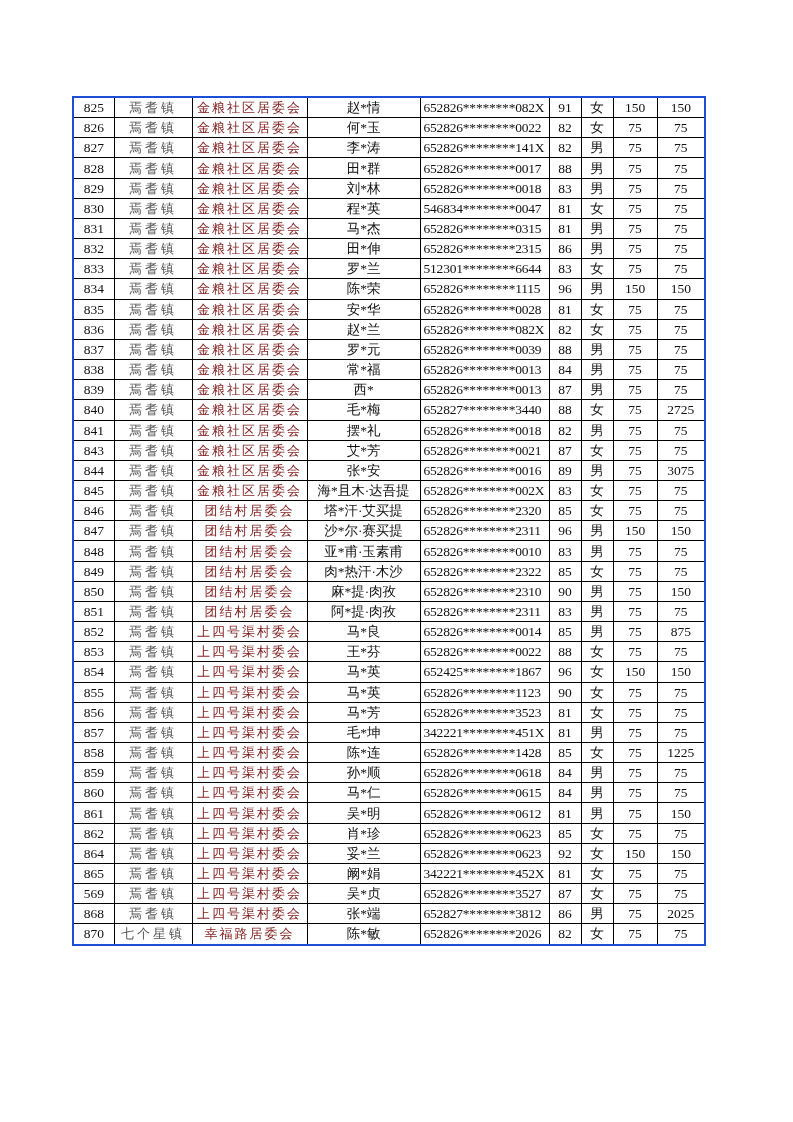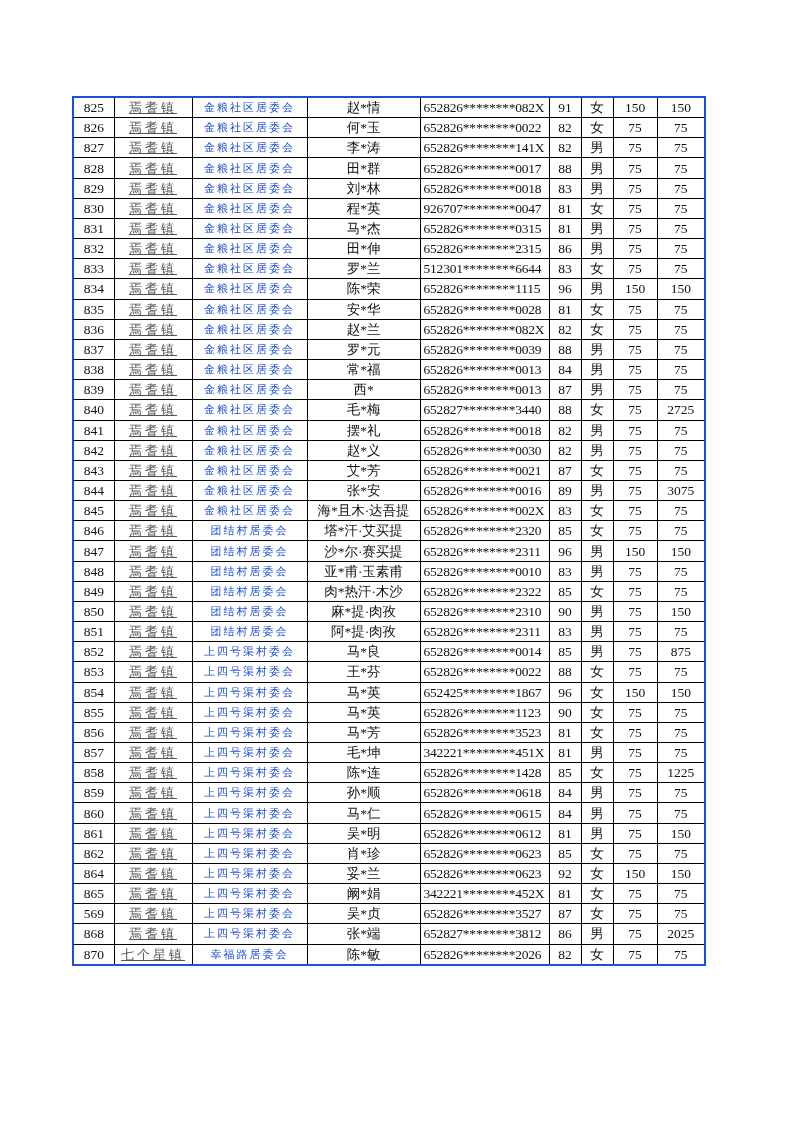--- a/index.html
+++ b/index.html
@@ -8,22 +8,22 @@
   table#roster {
     position: absolute; left: 72px; top: 96px;
     border-collapse: collapse; table-layout: fixed;
     border: 2px solid #1d4ed8;
   }
   #roster td {
     border: 1px solid #000; height: 19.17px; padding: 0;
     text-align: center; vertical-align: middle;
     font-size: 13.5px; line-height: 19px; white-space: nowrap; overflow: hidden;
   }
-  #roster td.town { color: #555; letter-spacing: 3px; font-size: 13px; text-decoration: underline; }
-  #roster td.committee { color: #1d4ed8; letter-spacing: 2px; font-size: 11px; }
+  #roster td.town { color: #555; letter-spacing: 3px; font-size: 13px; }
+  #roster td.committee { color: #7f1d1d; letter-spacing: 2px; font-size: 13px; }
   #roster td.idn { text-align: left; padding-left: 3px; letter-spacing: -0.2px; margin-left: 12px; }
   col.c-no { width: 41px; } col.c-town { width: 78px; } col.c-com { width: 115px; }
   col.c-name { width: 113px; } col.c-id { width: 129px; } col.c-age { width: 32px; }
   col.c-sex { width: 32px; } col.c-std { width: 44px; } col.c-amt { width: 48px; }
 </style>
 </head>
 <body>
 
 <table id="roster">
   <colgroup>
@@ -91,21 +91,21 @@
         <td>83</td>
         <td>男</td>
         <td>75</td>
         <td>75</td>
       </tr>
       <tr>
         <td>830</td>
         <td class="town">焉耆镇</td>
         <td class="committee">金粮社区居委会</td>
         <td>程*英</td>
-        <td class="idn">926707********0047</td>
+        <td class="idn">546834********0047</td>
         <td>81</td>
         <td>女</td>
         <td>75</td>
         <td>75</td>
       </tr>
       <tr>
         <td>831</td>
         <td class="town">焉耆镇</td>
         <td class="committee">金粮社区居委会</td>
         <td>马*杰</td>
@@ -213,31 +213,20 @@
         <td>女</td>
         <td>75</td>
         <td>2725</td>
       </tr>
       <tr>
         <td>841</td>
         <td class="town">焉耆镇</td>
         <td class="committee">金粮社区居委会</td>
         <td>摆*礼</td>
         <td class="idn">652826********0018</td>
-        <td>82</td>
-        <td>男</td>
-        <td>75</td>
-        <td>75</td>
-      </tr>
-      <tr>
-        <td>842</td>
-        <td class="town">焉耆镇</td>
-        <td class="committee">金粮社区居委会</td>
-        <td>赵*义</td>
-        <td class="idn">652826********0030</td>
         <td>82</td>
         <td>男</td>
         <td>75</td>
         <td>75</td>
       </tr>
       <tr>
         <td>843</td>
         <td class="town">焉耆镇</td>
         <td class="committee">金粮社区居委会</td>
         <td>艾*芳</td>

